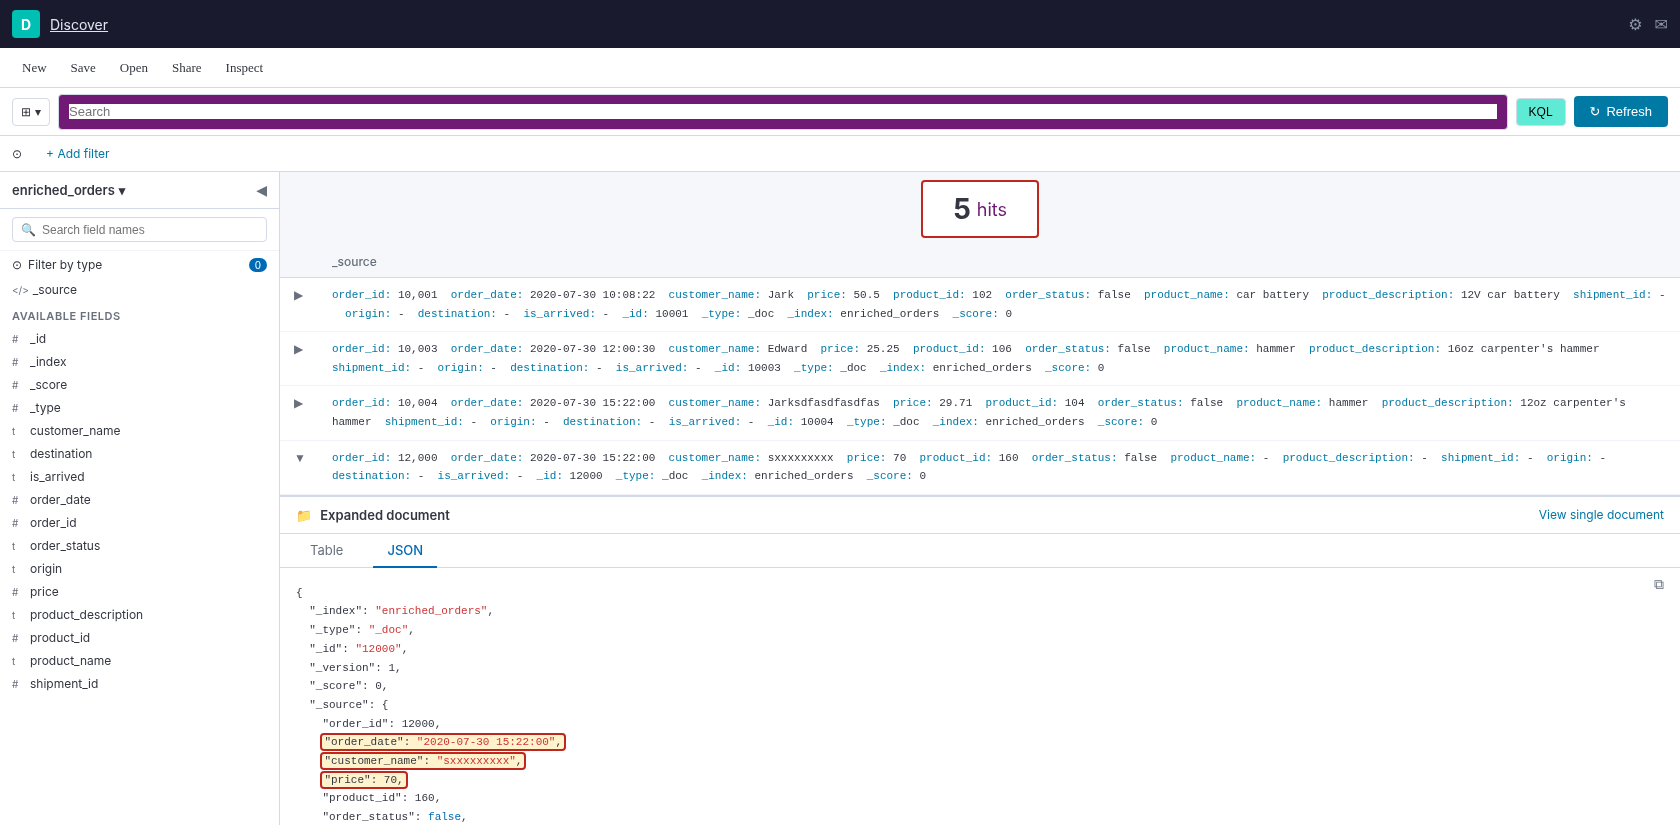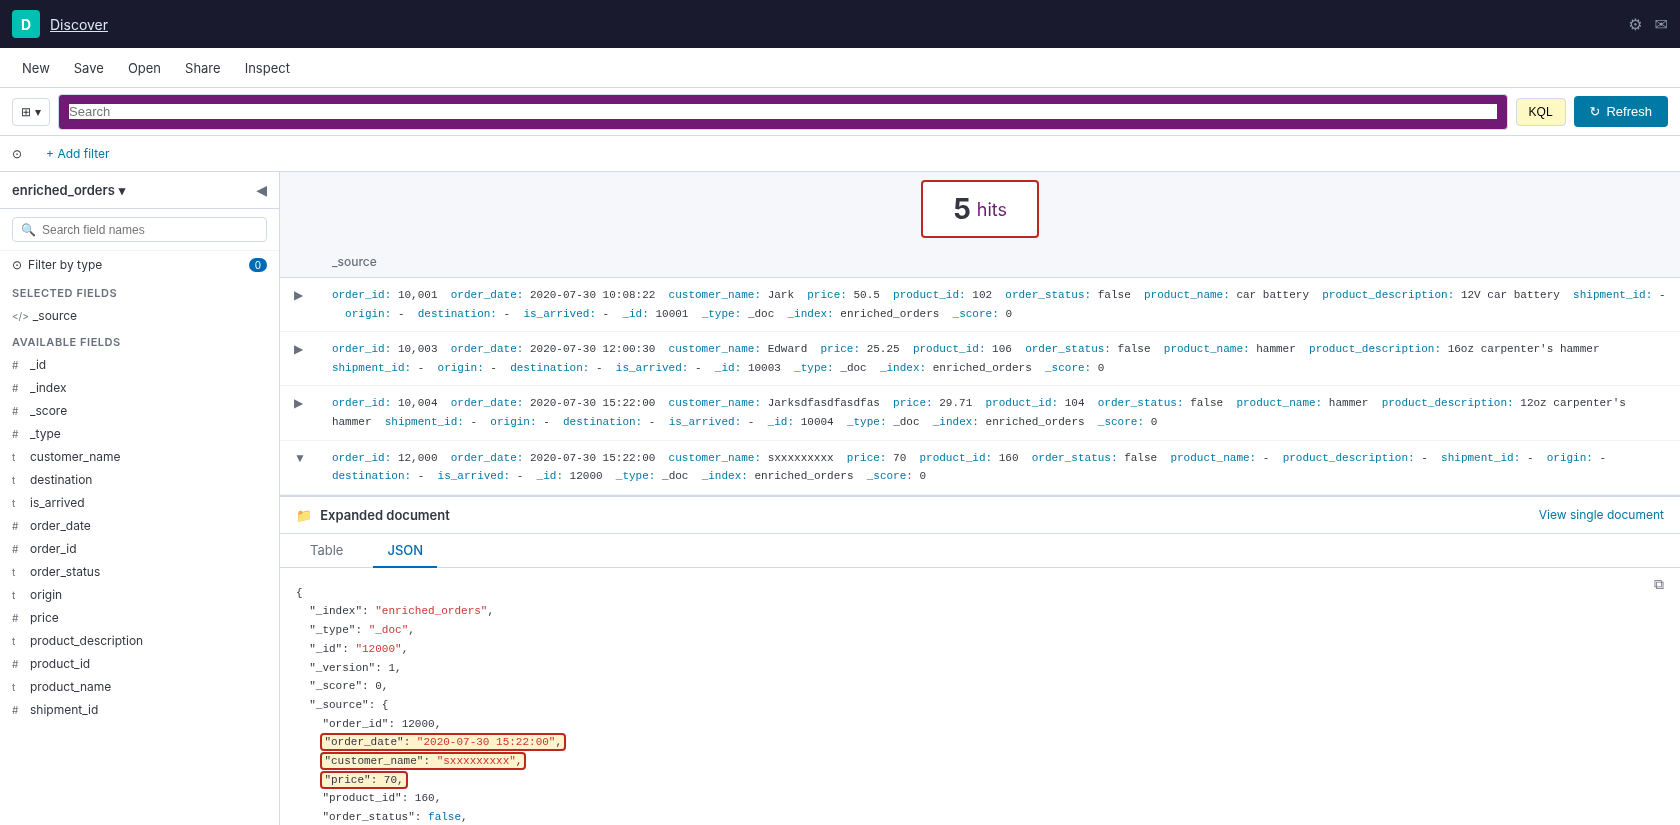--- a/index.html
+++ b/index.html
@@ -15,39 +15,39 @@
     }
     .app-title { color: #dfe5ef; font-size: 14px; text-decoration: underline; }
     .top-bar-right { margin-left: auto; display: flex; gap: 12px; }
     .top-bar-icon { color: #8a93a2; font-size: 16px; cursor: pointer; }
 
     
     .nav-bar {
       display: flex; align-items: center; height: 40px; background: #fff; border-bottom: 1px solid #d3dae6; padding: 0 12px; gap: 4px;
     }
     .nav-item {
-      padding: 6px 10px; font-size: 13px; color: #343741; cursor: pointer; border-radius: 4px;
+      padding: 6px 10px; font-size: 13px; color: #343741; cursor: pointer; border-radius: 4px; font-family: Liberation Serif, serif;
     }
 
     
     .search-bar {
       display: flex; align-items: center; height: 48px; background: #fff; border-bottom: 1px solid #d3dae6; padding: 0 12px; gap: 8px;
     }
     .search-type-btn {
       display: flex; align-items: center; gap: 4px; padding: 6px 8px; border: 1px solid #d3dae6; border-radius: 4px;
       background: #fff; cursor: pointer; font-size: 12px; color: #343741;
     }
     .search-input-wrap {
       flex: 1; display: flex; align-items: center; border: 1px solid #d3dae6; border-radius: 4px; background: #701a75; padding: 0 10px; height: 36px;
     }
     .search-input-wrap input {
       border: none; outline: none; width: 100%; font-size: 13px; color: #343741;
     }
     .kql-btn {
-      padding: 6px 12px; background: #fef9c3; border: 1px solid #d3dae6; border-radius: 4px; font-size: 12px; cursor: pointer;
+      padding: 6px 12px; background: #5eead4; border: 1px solid #d3dae6; border-radius: 4px; font-size: 12px; cursor: pointer;
     }
     .refresh-btn {
       display: flex; align-items: center; gap: 6px; padding: 8px 16px; background: #0079a5; border: none; border-radius: 4px;
       color: white; font-size: 13px; cursor: pointer; font-weight: 500;
     }
 
     
     .filter-bar {
       display: flex; align-items: center; height: 36px; background: #fff; border-bottom: 1px solid #d3dae6; padding: 0 12px; gap: 8px;
     }
@@ -217,21 +217,20 @@
       </div>
 
       <div class="filter-type-row">
         <span class="filter-type-label">
           <span>⊙</span>
           <span>Filter by type</span>
         </span>
         <span class="badge">0</span>
       </div>
 
-      <div class="section-title">Selected fields</div>
 
       <div class="field-source">
         <span class="field-source-icon">&lt;/&gt;</span>
         <span class="field-name">_source</span>
       </div>
 
       <div class="section-title">Available fields</div>
 
       <div class="field-item">
         <span class="field-type-icon">#</span>

